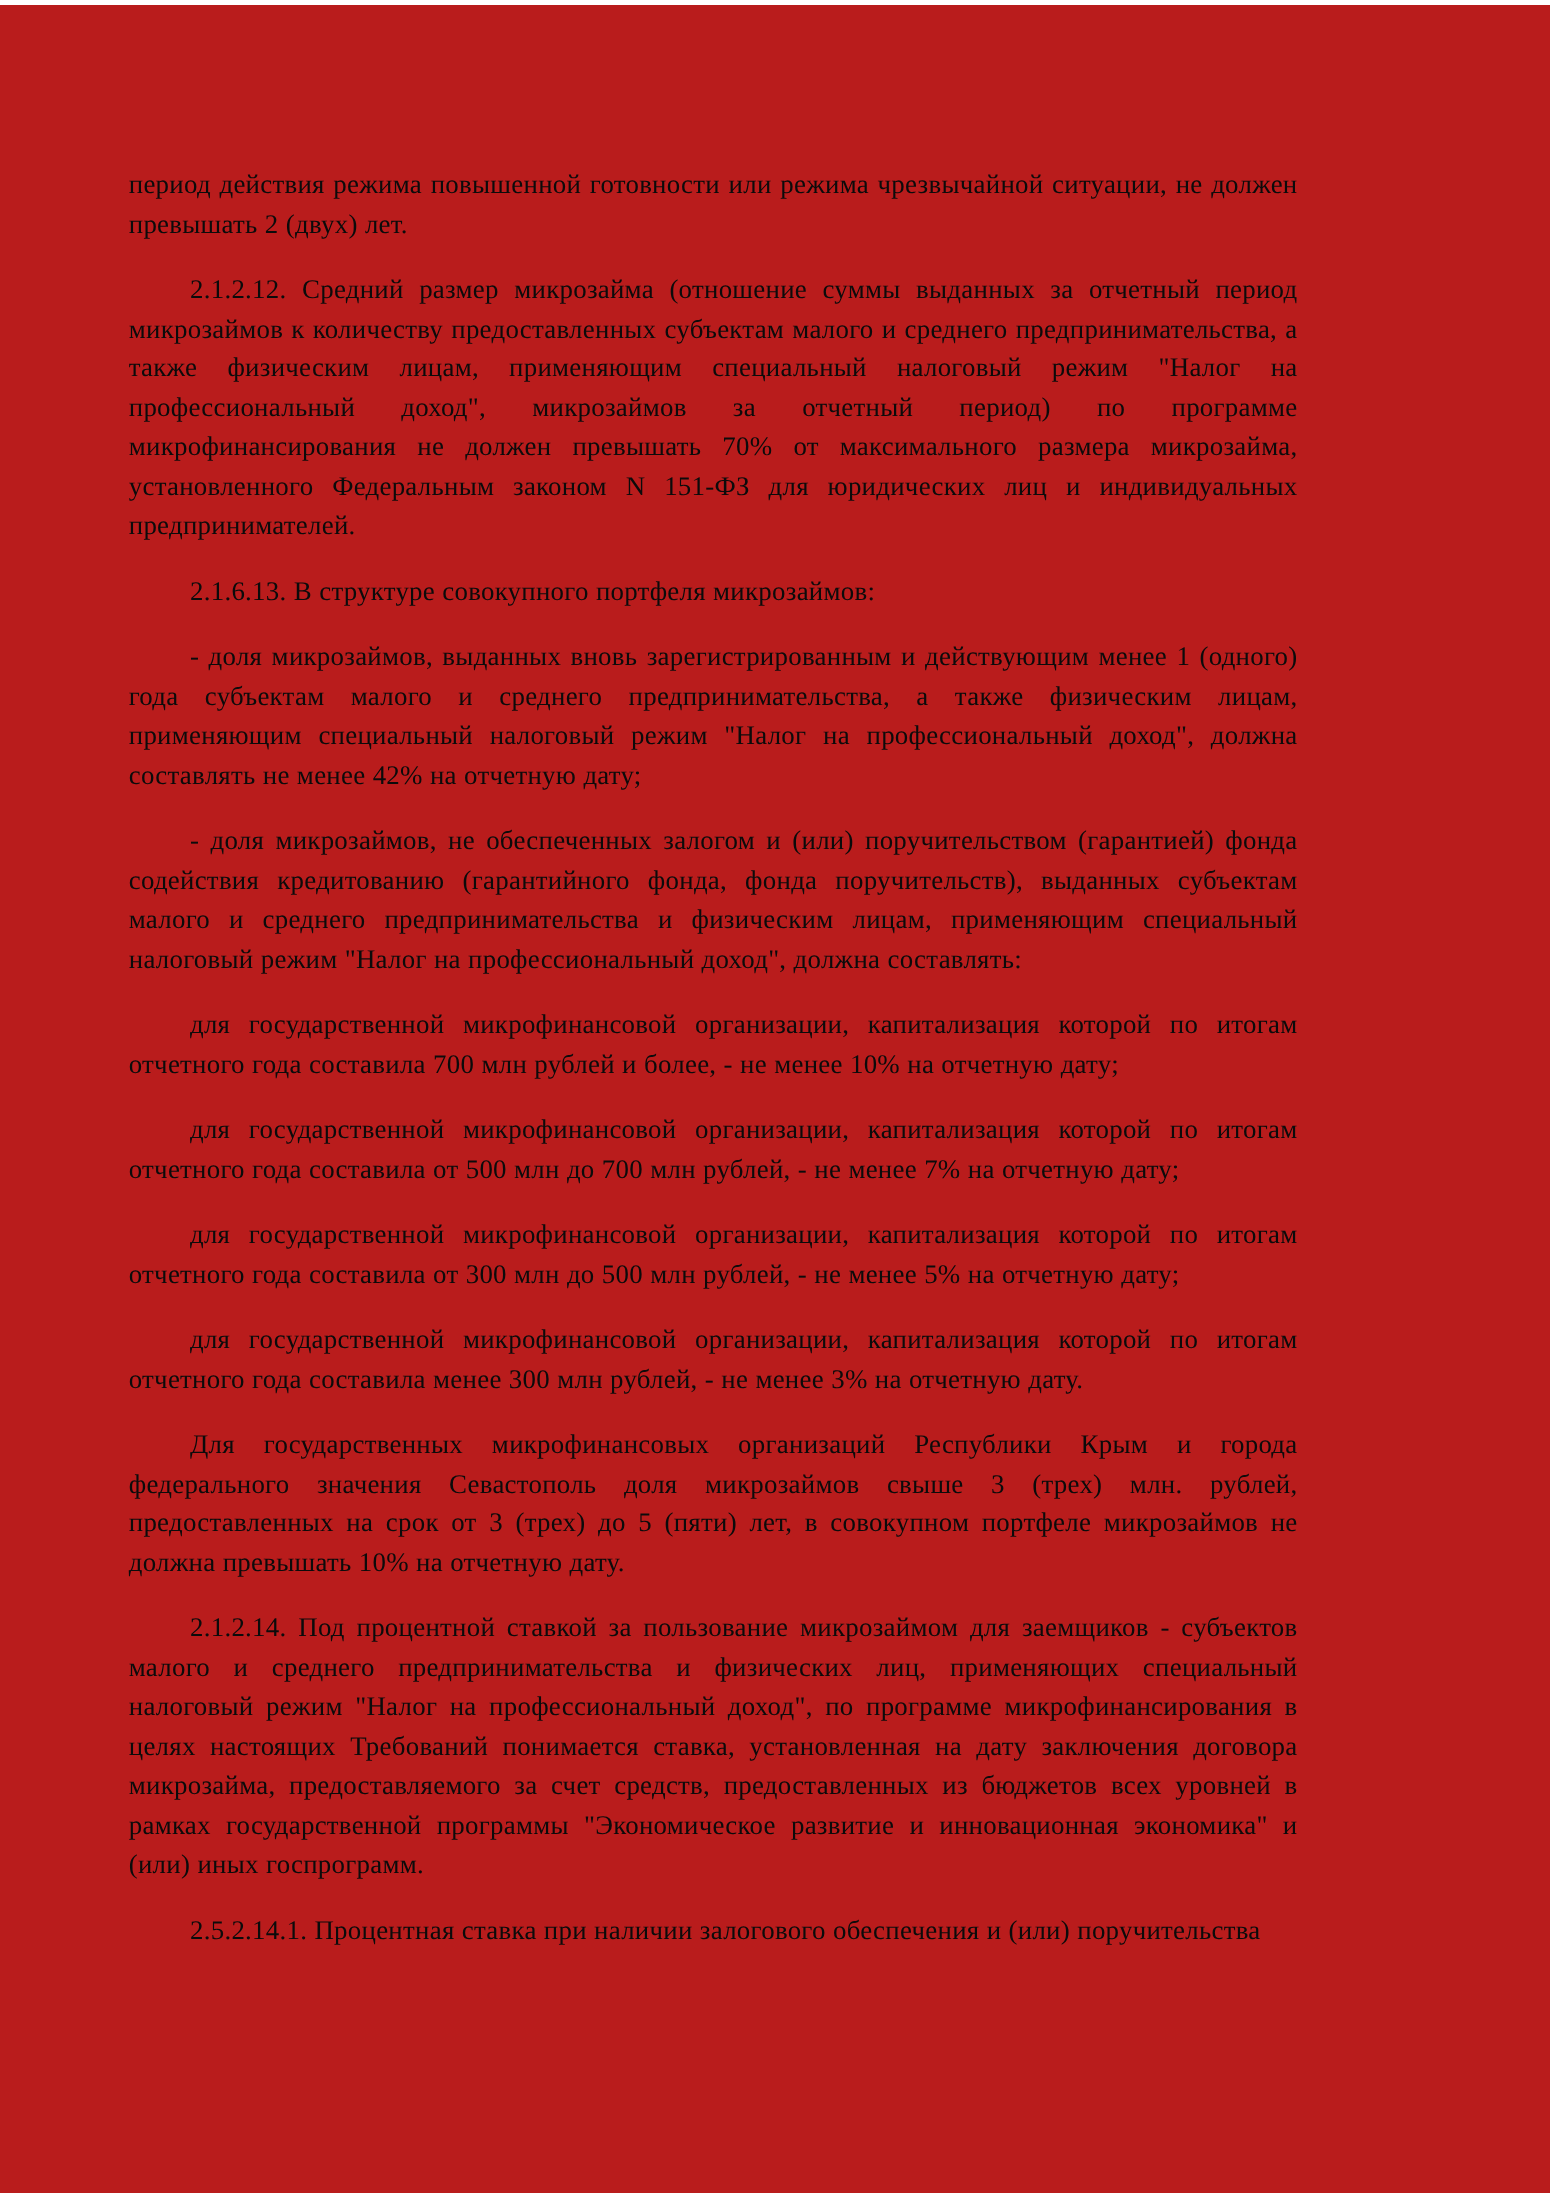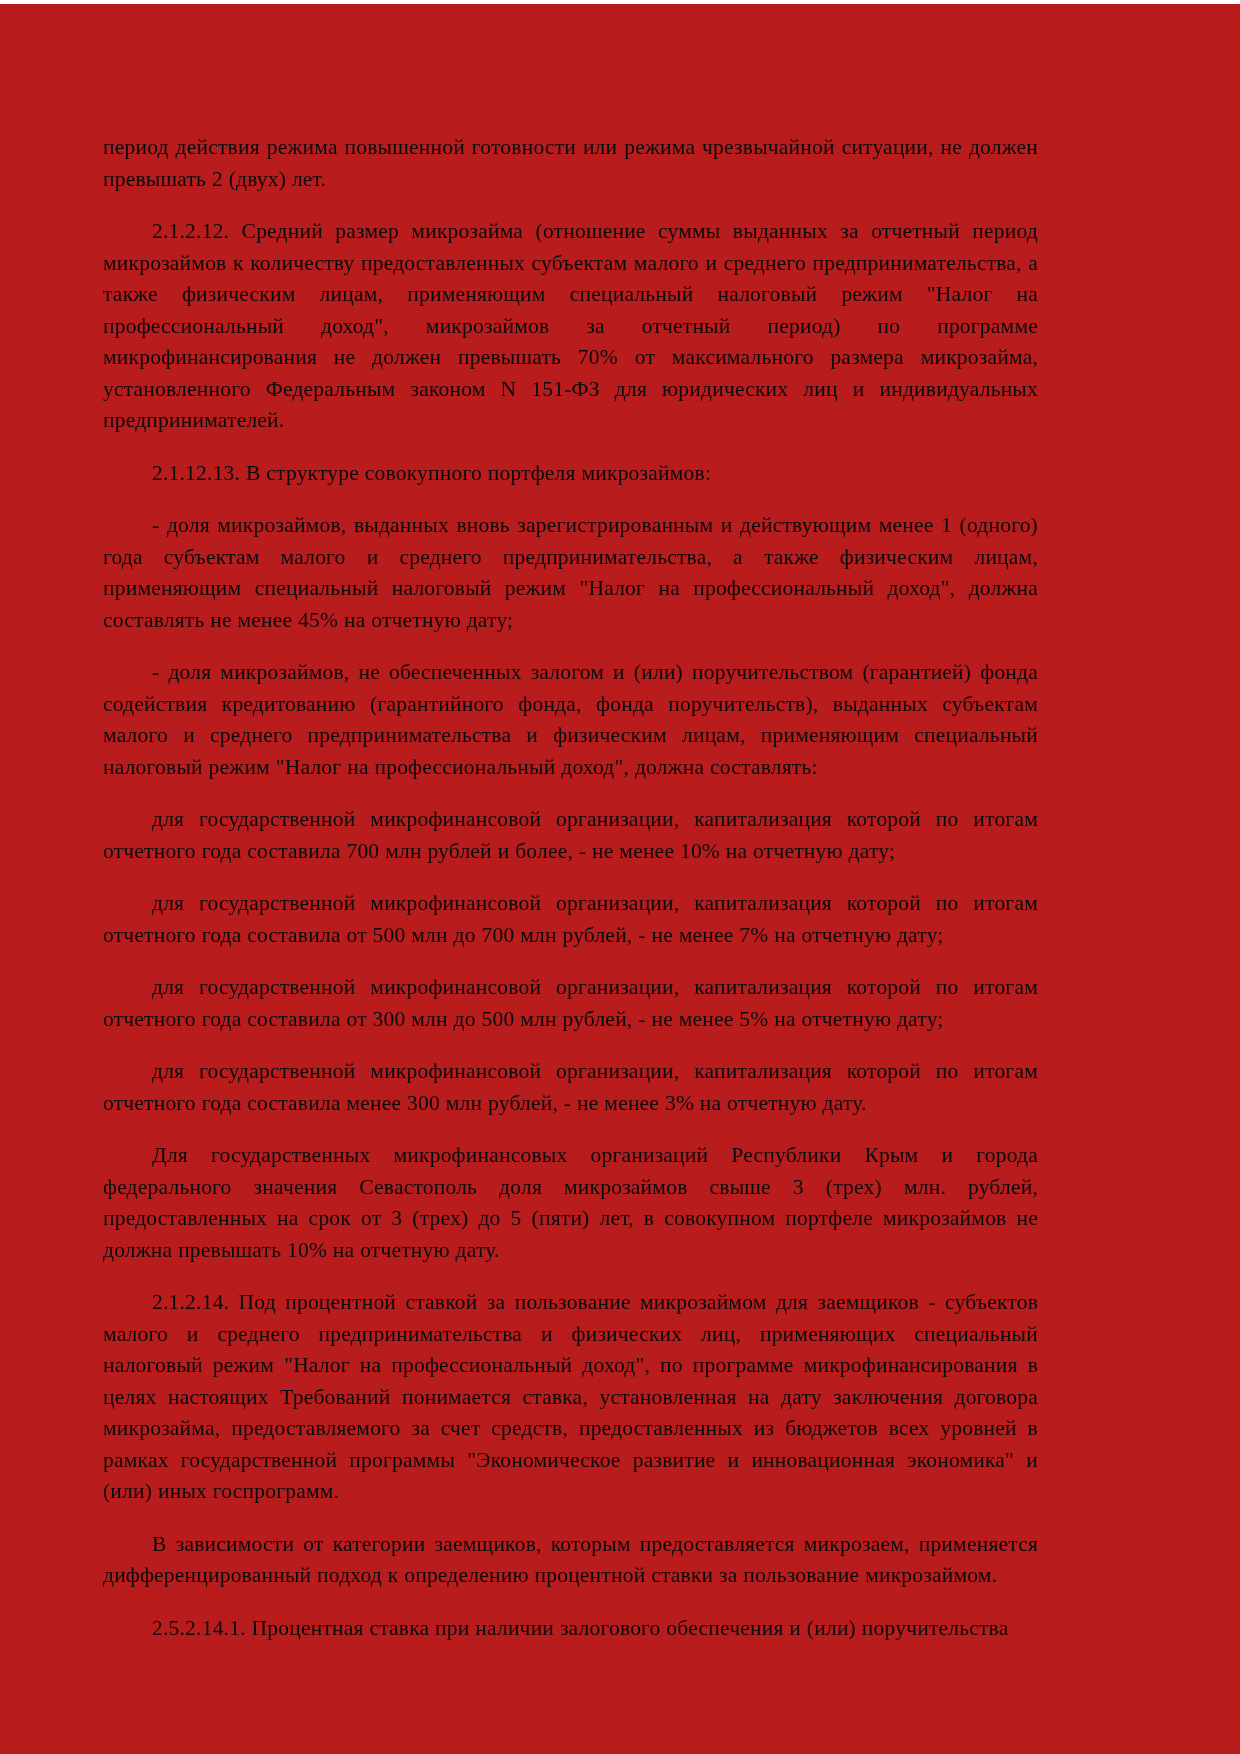--- a/index.html
+++ b/index.html
@@ -50,25 +50,24 @@
     filter: contrast(1.02);
   }
 </style>
 </head>
 <body>
 
 <div class="page">
   <div class="content" id="doc-body">
       <p class="para noindent">период действия режима повышенной готовности или режима чрезвычайной ситуации, не должен превышать 2 (двух) лет.</p>
       <p class="para indent">2.1.2.12. Средний размер микрозайма (отношение суммы выданных за отчетный период микрозаймов к количеству предоставленных субъектам малого и среднего предпринимательства, а также физическим лицам, применяющим специальный налоговый режим "Налог на профессиональный доход", микрозаймов за отчетный период) по программе микрофинансирования не должен превышать 70% от максимального размера микрозайма, установленного Федеральным законом N 151-ФЗ для юридических лиц и индивидуальных предпринимателей.</p>
-      <p class="para indent">2.1.12.13. В структуре совокупного портфеля микрозаймов:</p>
-      <p class="para indent">- доля микрозаймов, выданных вновь зарегистрированным и действующим менее 1 (одного) года субъектам малого и среднего предпринимательства, а также физическим лицам, применяющим специальный налоговый режим "Налог на профессиональный доход", должна составлять не менее 45% на отчетную дату;</p>
+      <p class="para indent">2.1.6.13. В структуре совокупного портфеля микрозаймов:</p>
+      <p class="para indent">- доля микрозаймов, выданных вновь зарегистрированным и действующим менее 1 (одного) года субъектам малого и среднего предпринимательства, а также физическим лицам, применяющим специальный налоговый режим "Налог на профессиональный доход", должна составлять не менее 42% на отчетную дату;</p>
       <p class="para indent">- доля микрозаймов, не обеспеченных залогом и (или) поручительством (гарантией) фонда содействия кредитованию (гарантийного фонда, фонда поручительств), выданных субъектам малого и среднего предпринимательства и физическим лицам, применяющим специальный налоговый режим "Налог на профессиональный доход", должна составлять:</p>
       <p class="para indent">для государственной микрофинансовой организации, капитализация которой по итогам отчетного года составила 700 млн рублей и более, - не менее 10% на отчетную дату;</p>
       <p class="para indent">для государственной микрофинансовой организации, капитализация которой по итогам отчетного года составила от 500 млн до 700 млн рублей, - не менее 7% на отчетную дату;</p>
       <p class="para indent">для государственной микрофинансовой организации, капитализация которой по итогам отчетного года составила от 300 млн до 500 млн рублей, - не менее 5% на отчетную дату;</p>
       <p class="para indent">для государственной микрофинансовой организации, капитализация которой по итогам отчетного года составила менее 300 млн рублей, - не менее 3% на отчетную дату.</p>
       <p class="para indent">Для государственных микрофинансовых организаций Республики Крым и города федерального значения Севастополь доля микрозаймов свыше 3 (трех) млн. рублей, предоставленных на срок от 3 (трех) до 5 (пяти) лет, в совокупном портфеле микрозаймов не должна превышать 10% на отчетную дату.</p>
       <p class="para indent">2.1.2.14. Под процентной ставкой за пользование микрозаймом для заемщиков - субъектов малого и среднего предпринимательства и физических лиц, применяющих специальный налоговый режим "Налог на профессиональный доход", по программе микрофинансирования в целях настоящих Требований понимается ставка, установленная на дату заключения договора микрозайма, предоставляемого за счет средств, предоставленных из бюджетов всех уровней в рамках государственной программы "Экономическое развитие и инновационная экономика" и (или) иных госпрограмм.</p>
-      <p class="para indent">В зависимости от категории заемщиков, которым предоставляется микрозаем, применяется дифференцированный подход к определению процентной ставки за пользование микрозаймом.</p>
       <p class="para indent">2.5.2.14.1. Процентная ставка при наличии залогового обеспечения и (или) поручительства</p>
     </div>
 </div>
 
 </body></html>

